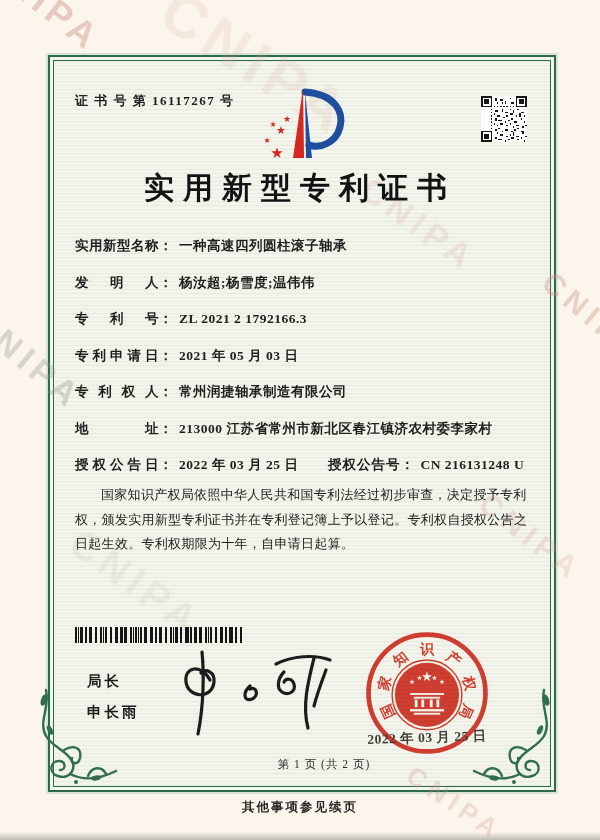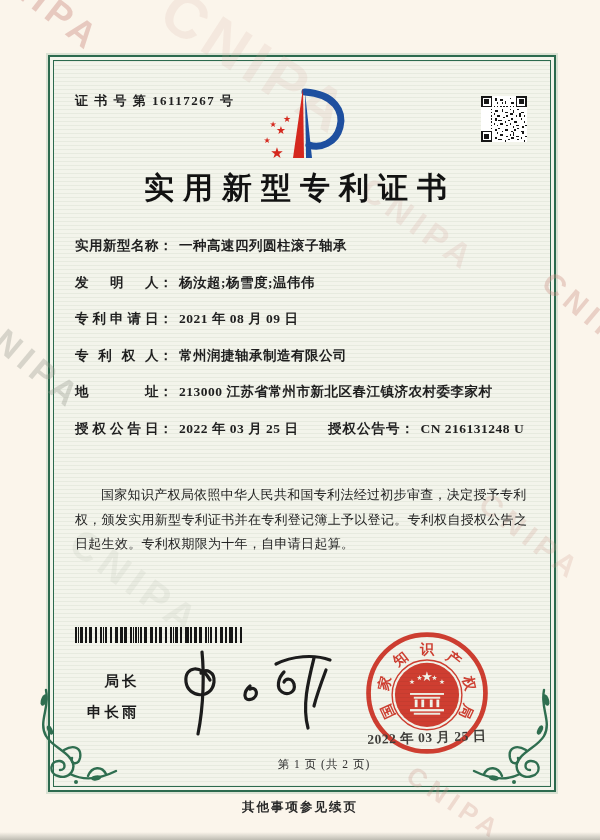--- a/index.html
+++ b/index.html
@@ -34,21 +34,21 @@
   .paras{left:75px;top:483px;width:454px;font-size:13px;line-height:24.5px;color:#232323;
          letter-spacing:0.3px;}
   .paras p{margin:0;text-indent:2em;}
 
   .barcode{left:75px;top:627px;width:168px;height:16px;
      background:
        repeating-linear-gradient(90deg,#161616 0 2px,transparent 2px 5px),
        repeating-linear-gradient(90deg,#161616 0 1px,transparent 1px 7px),
        repeating-linear-gradient(90deg,transparent 0 3px,#161616 3px 4px,transparent 4px 11px);}
 
-  .sig-block{left:87px;top:666px;font-size:14.5px;font-weight:600;letter-spacing:3px;line-height:31px;color:#1d1d1d;text-align:right;}
+  .sig-block{left:87px;top:666px;font-size:14.5px;font-weight:600;letter-spacing:3px;line-height:31px;color:#1d1d1d;}
   .sig-svg{position:absolute;left:168px;top:642px;z-index:4;}
 
   .ornament{position:absolute;z-index:4;}
   .orn-left{left:30px;top:688px;}
   .orn-right{left:468px;top:688px;transform:scaleX(-1);}
 
   .seal{position:absolute;left:361px;top:627px;z-index:5;mix-blend-mode:multiply;opacity:0.95;}
   .seal-date{left:349px;top:729px;width:156px;text-align:center;font-size:13.5px;color:#3f3e3a;
              letter-spacing:0.5px;z-index:6;transform:rotate(-2deg);font-weight:600;}
 
@@ -184,21 +184,24 @@
   <div class="content title">实用新型专利证书</div>
 
   <div class="content fields">
     <div class="field-row">
       <span class="flabel">实用新型名称</span><span>：</span><span class="fvalue">一种高速四列圆柱滚子轴承</span>
     </div>
     <div class="field-row">
       <span class="flabel">发明人</span><span>：</span><span class="fvalue">杨汝超;杨雪度;温伟伟</span>
     </div>
     <div class="field-row">
-      <span class="flabel">专利申请日</span><span>：</span><span class="fvalue">2021 年 08 月 09 日</span>
+      <span class="flabel">专利号</span><span>：</span><span class="fvalue">ZL 2021 2 1792166.3</span>
+    </div>
+    <div class="field-row">
+      <span class="flabel">专利申请日</span><span>：</span><span class="fvalue">2021 年 05 月 03 日</span>
     </div>
     <div class="field-row">
       <span class="flabel">专利权人</span><span>：</span><span class="fvalue">常州润捷轴承制造有限公司</span>
     </div>
     <div class="field-row">
       <span class="flabel">地址</span><span>：</span><span class="fvalue">213000 江苏省常州市新北区春江镇济农村委李家村</span>
     </div>
     <div class="field-row">
       <span class="flabel">授权公告日</span><span>：</span><span class="fvalue">2022 年 03 月 25 日</span>
       <span class="pair2">

